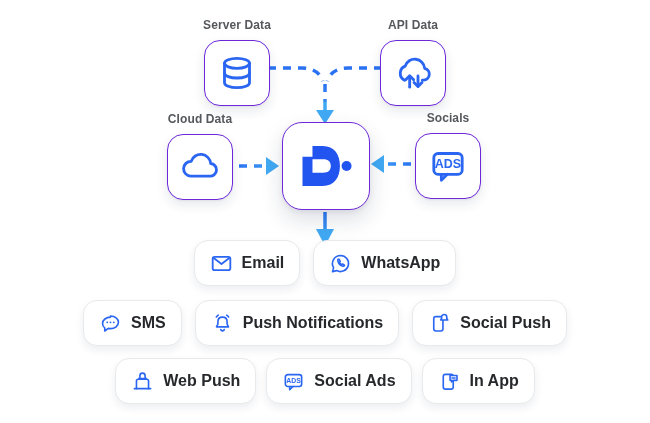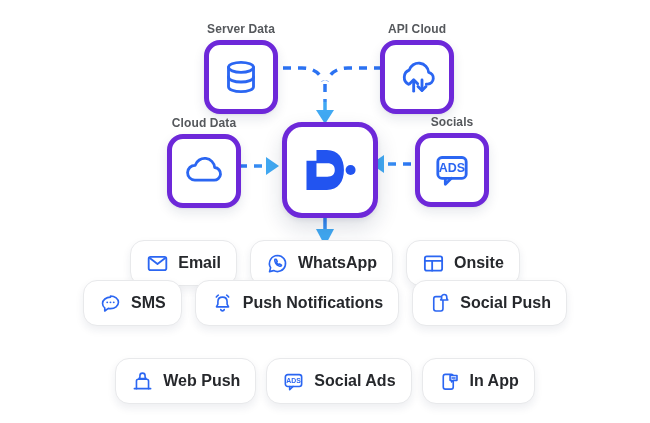--- a/index.html
+++ b/index.html
@@ -3,21 +3,21 @@
 <meta charset="utf-8">
 <style>
   html,body{margin:0;padding:0;background:#fff;}
   .stage{
     position:relative;width:650px;height:423px;background:#ffffff;overflow:hidden;
     font-family:"Liberation Sans",sans-serif;
   }
   
   .tile{
     position:absolute;width:64px;height:64px;background:#fff;
-    border:5px solid #6d28d9;border-radius:16px;
+    border:1px solid #6d28d9;border-radius:16px;
     box-shadow:0 5px 12px rgba(23,38,74,.10),0 1px 2px rgba(23,38,74,.06);
     display:flex;align-items:center;justify-content:center;
   }
   .tile-label{
     position:absolute;bottom:calc(100% + 9px);left:50%;transform:translateX(-50%);
     white-space:nowrap;font-size:12px;font-weight:700;color:#55585c;letter-spacing:.1px;
   }
   .hub{
     width:86px;height:86px;border-radius:20px;
     box-shadow:0 10px 22px rgba(23,38,74,.14),0 2px 5px rgba(23,38,74,.08);
@@ -81,21 +81,21 @@
   <div class="tile" style="left:204px;top:40px;">
     <span class="tile-label">Server Data</span>
     <svg width="40" height="40" viewBox="0 0 24 24" fill="none" stroke="#2b66f2" stroke-width="1.7" stroke-linecap="round" stroke-linejoin="round">
       <ellipse cx="12" cy="6.2" rx="7.5" ry="3"></ellipse>
       <path d="M4.5 6.2v5.8c0 1.7 3.4 3 7.5 3s7.5-1.3 7.5-3V6.2"></path>
       <path d="M4.5 12v5.8c0 1.7 3.4 3 7.5 3s7.5-1.3 7.5-3V12"></path>
     </svg>
   </div>
 
   <div class="tile" style="left:380px;top:40px;">
-    <span class="tile-label">API Cloud</span>
+    <span class="tile-label">API Data</span>
     <svg width="40" height="40" viewBox="0 0 24 24" fill="none" stroke="#2b66f2" stroke-width="1.7" stroke-linecap="round" stroke-linejoin="round">
       <path d="M17.6 16.3h.8a3.6 3.6 0 0 0 .6-7.1A6 6 0 0 0 7.3 7.9 4.6 4.6 0 0 0 6.9 16.3"></path>
       <path d="M10 20.5v-6.2"></path>
         <path d="m7.6 16.1 2.4-2.4 2.4 2.4"></path>
       <path d="M15 13.8V20"></path>
         <path d="m12.6 17.7 2.4 2.4 2.4-2.4"></path>
     </svg>
   </div>
 
   <div class="tile" style="left:415px;top:133px;">
@@ -130,31 +130,23 @@
       </svg>
       <span>Email</span>
     </div>
     <div class="pill">
       <svg width="23" height="23" viewBox="0 0 24 24" fill="none" stroke="#2b66f2" stroke-width="1.7" stroke-linecap="round" stroke-linejoin="round">
         <path d="M12 3.6a8.4 8.4 0 0 0-7.2 12.7l-1.1 4.2 4.3-1.1A8.4 8.4 0 1 0 12 3.6Z"></path>
         <path d="M9.3 7.6c-.8 2.5 1.5 6 4.6 7.1 1 .3 2-.1 2.3-1l-2.1-1.2-.9.7c-.9-.5-1.9-1.5-2.3-2.4l.8-.9-1-2.3Z"></path>
       </svg>
       <span>WhatsApp</span>
     </div>
-    <div class="pill">
-      <svg width="23" height="23" viewBox="0 0 24 24" fill="none" stroke="#2b66f2" stroke-width="1.9" stroke-linecap="round" stroke-linejoin="round">
-        <rect x="3" y="4.5" width="18" height="15" rx="2"></rect>
-        <path d="M3 9.2h18"></path>
-          <path d="M10.6 9.2v10.3"></path>
-      </svg>
-      <span>Onsite</span>
-    </div>
   </div>
 
-  <div class="row" style="top:280px;">
+  <div class="row" style="top:300px;">
     <div class="pill">
       <svg width="23" height="23" viewBox="0 0 24 24" fill="none" stroke="#2b66f2" stroke-width="1.7" stroke-linecap="round" stroke-linejoin="round">
         <path d="M12 4.2c4.6 0 8.3 2.9 8.3 6.6s-3.7 6.6-8.3 6.6c-.8 0-1.6-.1-2.3-.3L6 19.8v-3.2c-1.4-1.1-2.3-2.8-2.3-4.6 0-3.7 3.7-6.6 8.3-6.6Z"></path>
         <circle cx="8.6" cy="10.8" r="1" fill="#2b66f2" stroke="none"></circle>
         <circle cx="12" cy="10.8" r="1" fill="#2b66f2" stroke="none"></circle>
         <circle cx="15.4" cy="10.8" r="1" fill="#2b66f2" stroke="none"></circle>
       </svg>
       <span>SMS</span>
     </div>
     <div class="pill">

